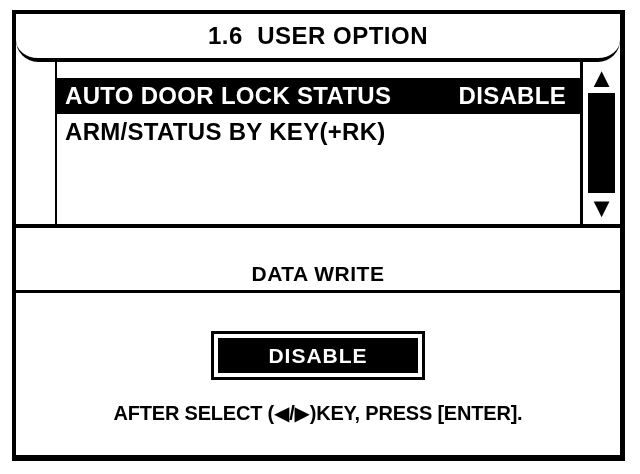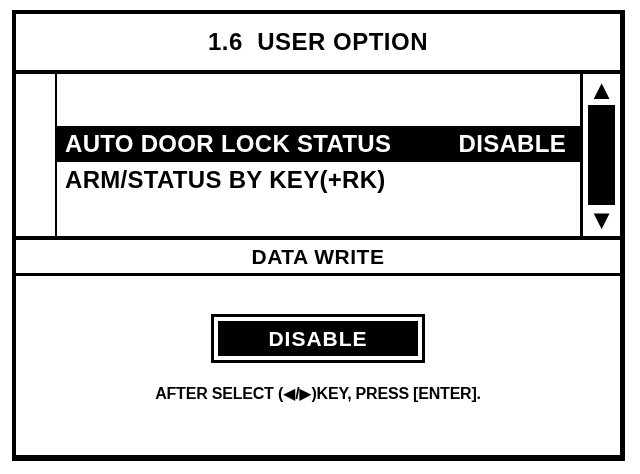--- a/index.html
+++ b/index.html
@@ -24,25 +24,26 @@
     height: 451px;
     border: 4px solid #000000;
     border-right-width: 5px;
     border-bottom-width: 6px;
     background: #ffffff;
     display: flex;
     flex-direction: column;
   }
   
   .title-bar {
-    height: 60px;
+    height: 48px;
     border-bottom: 4px solid #000000;
     display: flex;
     align-items: center;
     justify-content: center;
+    border-radius: 22px;
   }
   .title-bar .title {
     font-size: 24px;
     font-weight: 700;
     letter-spacing: 0.5px;
     white-space: pre;
   }
   
   .list-section {
     height: 166px;
@@ -52,21 +53,20 @@
   }
   .left-gutter {
     width: 41px;
     border-right: 2px solid #000000;
     flex: 0 0 auto;
   }
   .list-body {
     flex: 1 1 auto;
     padding-top: 16px;
     overflow: hidden;
-    margin-top: 36px;
   }
   .menu-row {
     height: 36px;
     display: flex;
     align-items: center;
     justify-content: space-between;
     padding: 0 14px 0 8px;
     font-size: 24px;
     font-weight: 700;
     letter-spacing: 0.3px;
@@ -103,20 +103,21 @@
     margin: 2px 0;
     cursor: pointer;
   }
   
   .data-write-bar {
     height: 36px;
     border-bottom: 3px solid #000000;
     display: flex;
     align-items: center;
     justify-content: center;
+    margin-top: 29px;
   }
   .data-write-bar .section-title {
     font-size: 21px;
     font-weight: 700;
     letter-spacing: 0.5px;
   }
   
   .editor-section {
     flex: 1 1 auto;
     display: flex;
@@ -139,21 +140,21 @@
     color: #ffffff;
     display: flex;
     align-items: center;
     justify-content: center;
     font-size: 21px;
     font-weight: 700;
     letter-spacing: 1px;
   }
   .instruction {
     margin-top: 21px;
-    font-size: 16px;
+    font-size: 20px;
     font-weight: 700;
     letter-spacing: -0.2px;
     text-align: left;
     white-space: nowrap;
   }
 </style>
 </head>
 <body>
 
 <div class="screen">

